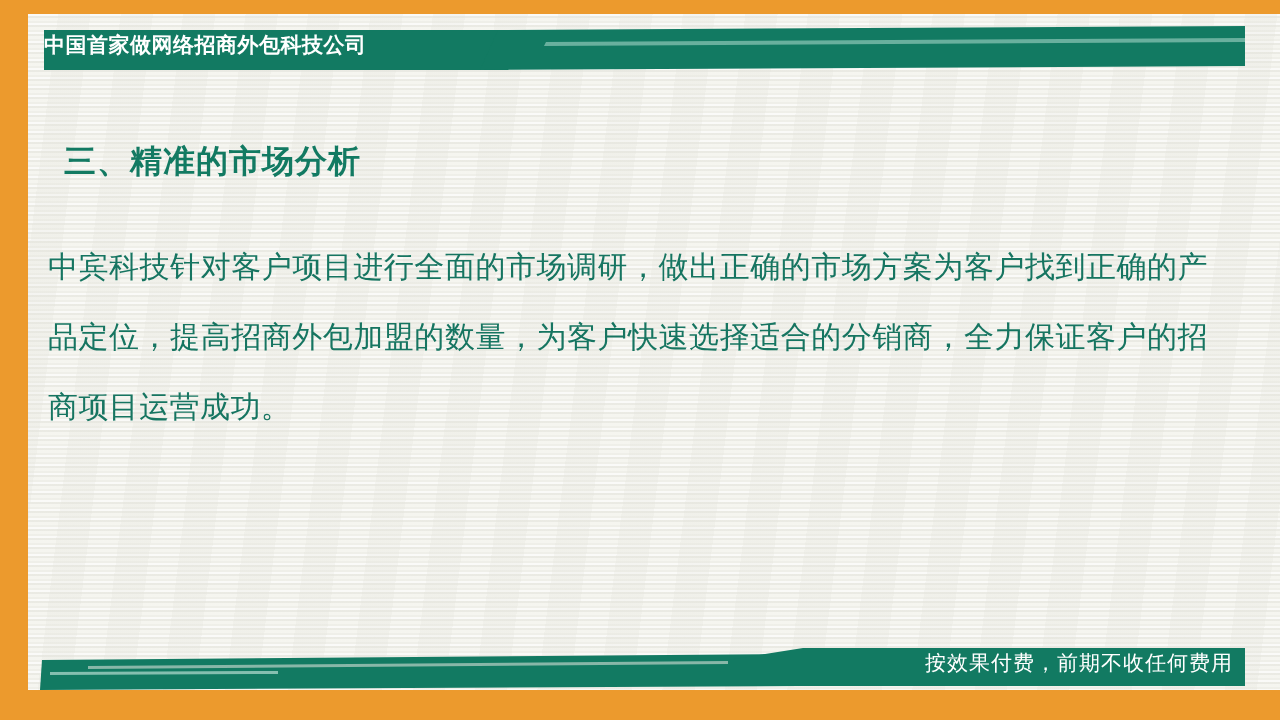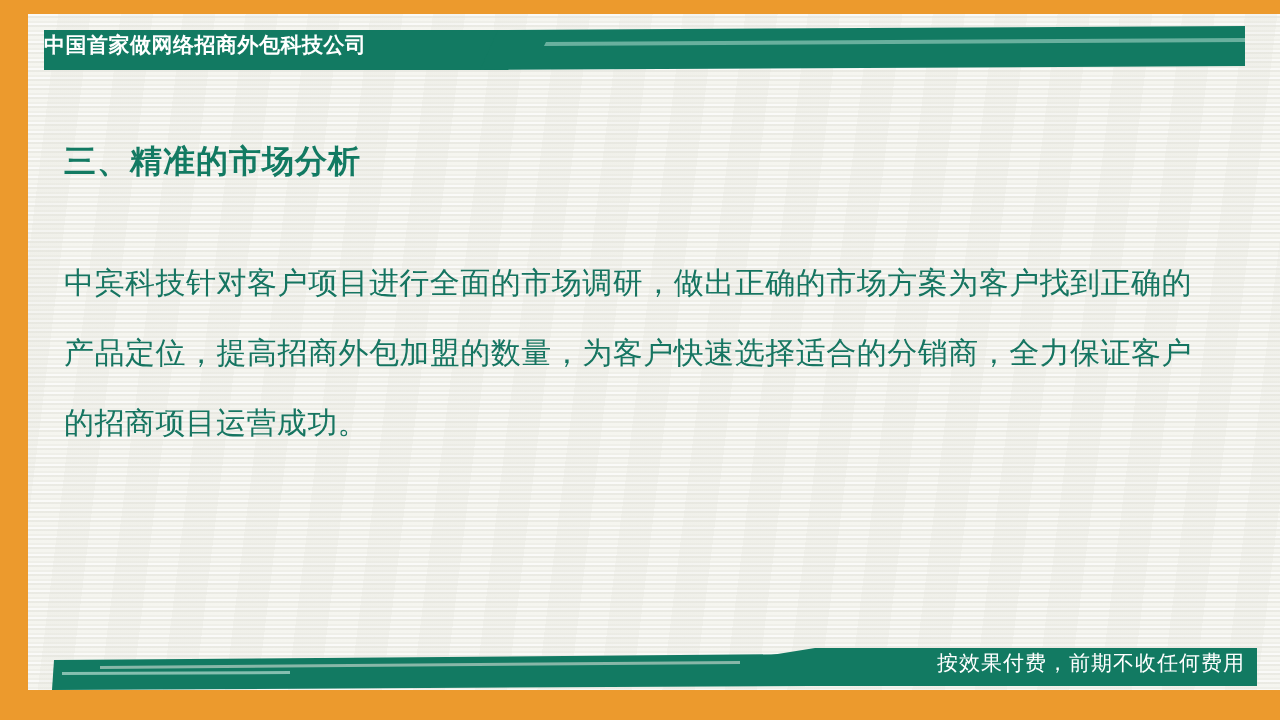--- a/index.html
+++ b/index.html
@@ -106,26 +106,26 @@
     width: 1160px;
     color: #167561;
     font-family: "Liberation Serif", serif;
     font-size: 30px;
     line-height: 70px;
     letter-spacing: 0.4px;
     text-align: justify;
     text-justify: inter-character;
     z-index: 5;
   }
-  .body-copy p { margin: 16px; }
+  .body-copy p { margin: 0; }
 
   
   .footer-wrap {
     position: absolute;
-    left: 12px;
+    left: 0;
     bottom: 0;
     width: 1217px;
     height: 62px;
     z-index: 4;
   }
   .footer-svg { display: block; }
   .footer-text {
     position: absolute;
     right: 12px;
     bottom: 13px;

